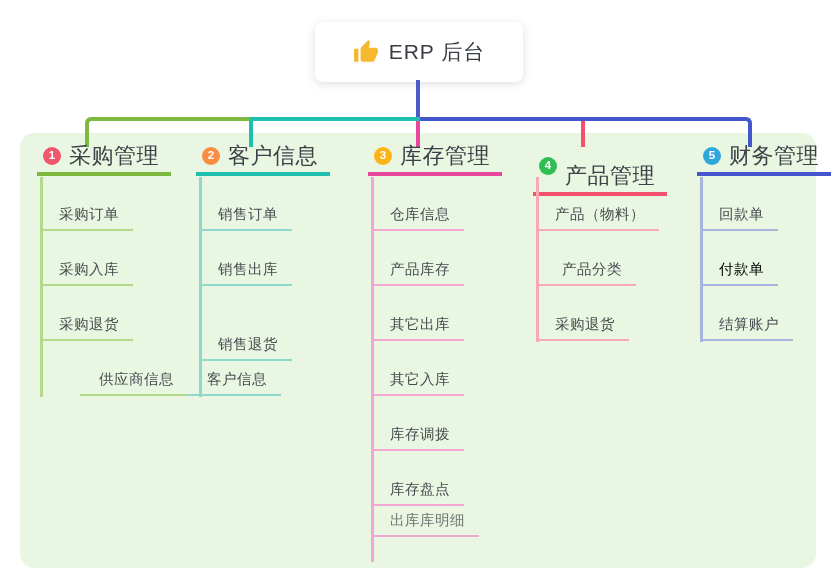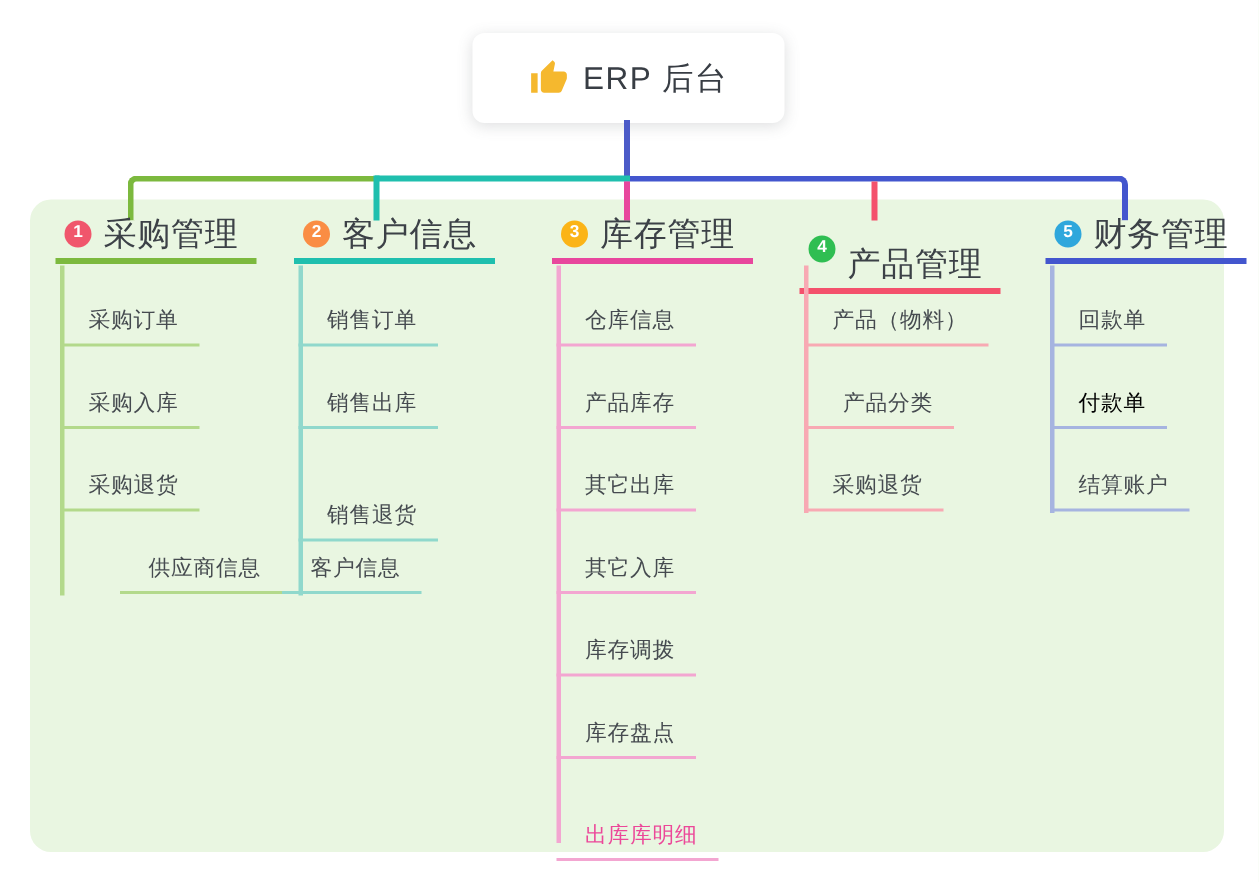--- a/index.html
+++ b/index.html
@@ -85,21 +85,21 @@
     <span class="badge" style="background: rgb(251, 180, 23);">3</span>
     <span class="branch-label" style="color: rgb(60, 65, 71);">库存管理</span>
   </div>
       <div class="rail" style="left: 371px; top: 177px; height: 384.5px; background: rgb(243, 166, 209);"></div>
       <div class="child-node" style="left: 371px; top: 205px; border-bottom-color: rgb(243, 166, 209); color: rgb(70, 75, 80);">仓库信息</div>
       <div class="child-node" style="left: 371px; top: 260px; border-bottom-color: rgb(243, 166, 209); color: rgb(70, 75, 80);">产品库存</div>
       <div class="child-node" style="left: 371px; top: 315px; border-bottom-color: rgb(243, 166, 209); color: rgb(70, 75, 80);">其它出库</div>
       <div class="child-node" style="left: 371px; top: 370px; border-bottom-color: rgb(243, 166, 209); color: rgb(70, 75, 80);">其它入库</div>
       <div class="child-node" style="left: 371px; top: 425px; border-bottom-color: rgb(243, 166, 209); color: rgb(70, 75, 80);">库存调拨</div>
       <div class="child-node" style="left: 371px; top: 480px; border-bottom-color: rgb(243, 166, 209); color: rgb(70, 75, 80);">库存盘点</div>
-      <div class="child-node" style="left: 371px; top: 548px; border-bottom-color: rgb(243, 166, 209); color: #ec4899;">出库库明细</div>
+      <div class="child-node" style="left: 371px; top: 511px; border-bottom-color: rgb(243, 166, 209); color: #737373;">出库库明细</div>
       <div class="branch-header" style="left: 533px; top: 146px; border-bottom-color: rgb(244, 81, 108);">
     <span class="badge" style="background: rgb(47, 190, 82);">4</span>
     <span class="branch-label" style="color: rgb(60, 65, 71); margin-top: 20px;">产品管理</span>
   </div>
       <div class="rail" style="left: 536px; top: 177px; height: 164.5px; background: rgb(248, 169, 179);"></div>
       <div class="child-node" style="left: 536px; top: 205px; border-bottom-color: rgb(248, 169, 179); color: rgb(70, 75, 80);">产品（物料）</div>
       <div class="child-node" style="left: 536px; top: 260px; border-bottom-color: rgb(248, 169, 179); color: rgb(70, 75, 80); padding-left: 26px;">产品分类</div>
       <div class="child-node" style="left: 536px; top: 315px; border-bottom-color: rgb(248, 169, 179); color: rgb(70, 75, 80);">采购退货</div>
       <div class="branch-header" style="left: 697px; top: 146px; border-bottom-color: rgb(67, 86, 206);">
     <span class="badge" style="background: rgb(47, 167, 220);">5</span>

